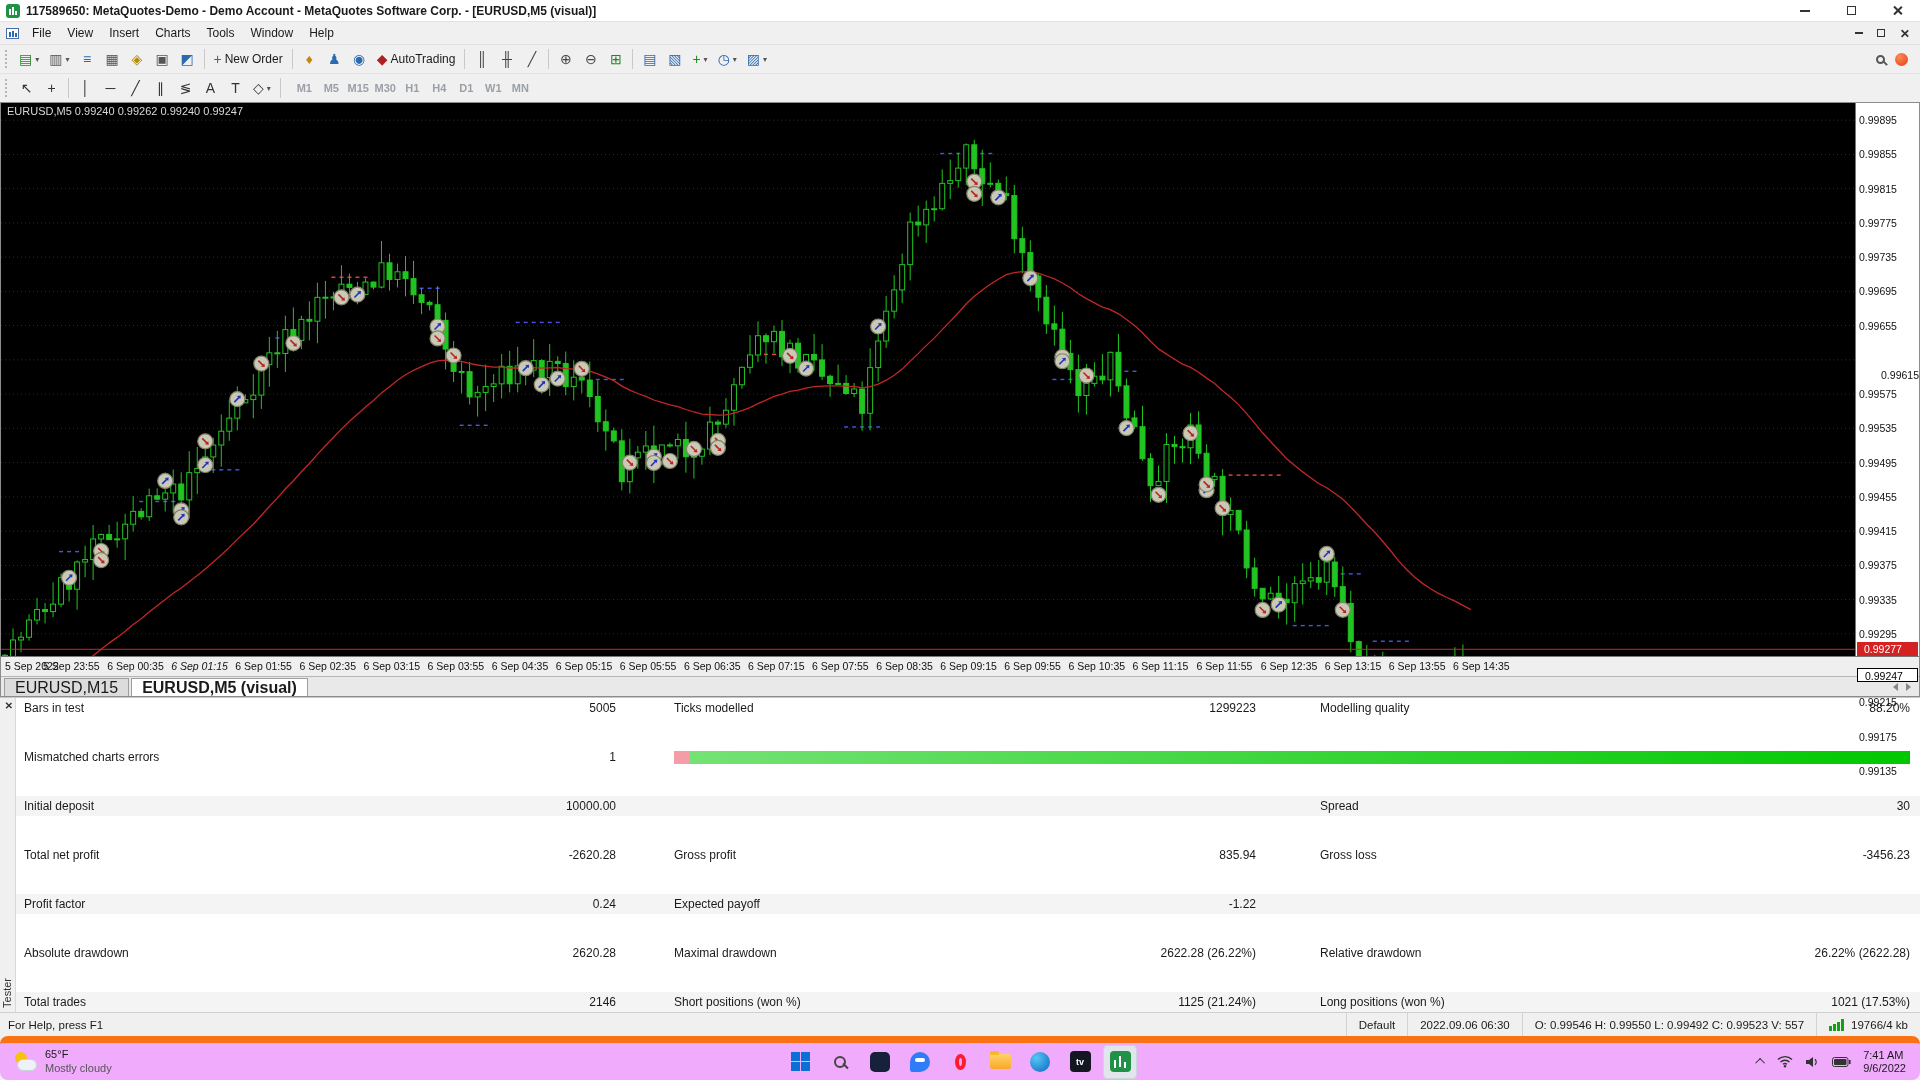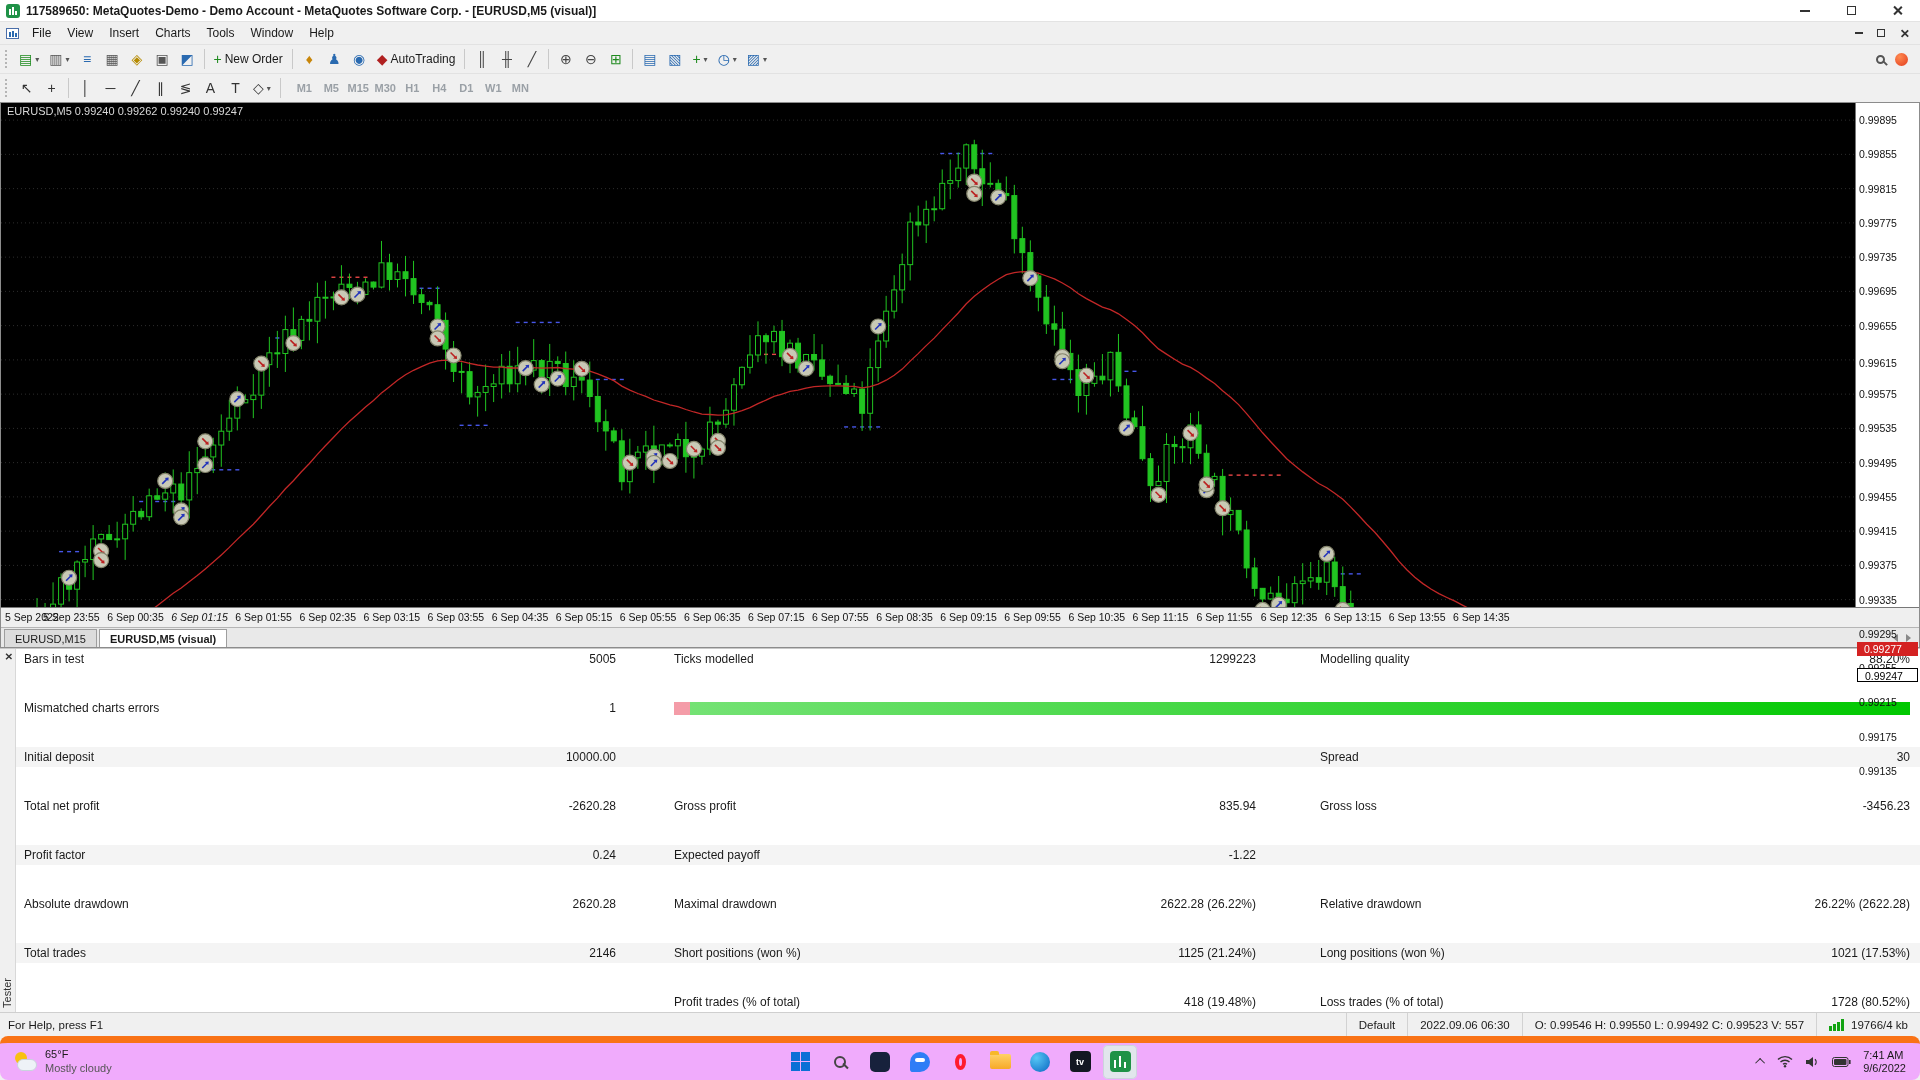--- a/index.html
+++ b/index.html
@@ -52,21 +52,21 @@
 .chart-plot { flex:1 1 auto; position:relative; background:#000; overflow:hidden; }
 .ohlc-label { position:absolute; top:2px; left:6px; color:#d8d8d8; font-size:11px; z-index:6; white-space:nowrap; }
 .price-scale { flex:0 0 64px; background:#fff; border-left:1px solid #777; position:relative; font-size:10.5px; }
 .ps-label { position:absolute; left:0; right:0; padding-left:3px; height:12px; line-height:12px; color:#111; }
 .ps-box { position:absolute; left:1px; right:1px; height:14px; line-height:14px; padding-left:7px; font-size:10.5px; z-index:3; }
 .ps-box.bid { background:#d42222; color:#fff; }
 .ps-box.close { background:#fff; border:1px solid #000; color:#000; }
 .time-axis { flex:0 0 20px; background:#efefef; border-top:1px solid #777; position:relative; font-size:10.5px; color:#111; }
 .ta-label { position:absolute; top:3px; white-space:nowrap; }
 .chart-tabs { flex:0 0 20px; background:#e9e9e9; border-top:1px solid #b5b5b5; display:flex; align-items:flex-end; padding-left:3px; }
-.chart-tab { height:18px; display:flex; align-items:center; padding:0 10px; font-size:11px; background:#dcdcdc; border:1px solid #9e9e9e; border-bottom:none; margin-right:2px; }
+.chart-tab { height:18px; display:flex; align-items:center; padding:0 10px; font-size:16px; background:#dcdcdc; border:1px solid #9e9e9e; border-bottom:none; margin-right:2px; }
 .chart-tab.active { background:#fff; font-weight:bold; }
 .tab-arrows { margin-left:auto; display:flex; gap:8px; padding-right:8px; align-items:center; height:100%; }
 .tri-left { width:0; height:0; border-top:4px solid transparent; border-bottom:4px solid transparent; border-right:5px solid #888; }
 .tri-right { width:0; height:0; border-top:4px solid transparent; border-bottom:4px solid transparent; border-left:5px solid #888; }
 
 
 .tester-panel { flex:0 0 183px; display:flex; border-top:1px solid #c8c8c8; background:#fff; }
 .tester-strip { flex:0 0 16px; background:#f0f0f0; border-right:1px solid #d8d8d8; position:relative; }
 .tester-close { position:absolute; top:2px; left:3px; }
 .tester-close .x-icon { transform:scale(0.7); }
@@ -949,21 +949,21 @@
           <line x1="0" y1="571.9750000000012" x2="1854" y2="571.9750000000012" stroke="#9a9a9a" stroke-width="1"></line>
         </svg></div>
     <div class="price-scale">
         <div class="ps-label" style="top: 11.125px;">0.99895</div>
         <div class="ps-label" style="top: 45.375px;">0.99855</div>
         <div class="ps-label" style="top: 79.625px;">0.99815</div>
         <div class="ps-label" style="top: 113.875px;">0.99775</div>
         <div class="ps-label" style="top: 148.125px;">0.99735</div>
         <div class="ps-label" style="top: 182.375px;">0.99695</div>
         <div class="ps-label" style="top: 216.625px;">0.99655</div>
-        <div class="ps-label" style="top: 254px;">0.99615</div>
+        <div class="ps-label" style="top: 266px; text-align: right;">0.99615</div>
         <div class="ps-label" style="top: 285.125px;">0.99575</div>
         <div class="ps-label" style="top: 319.375px;">0.99535</div>
         <div class="ps-label" style="top: 353.625px;">0.99495</div>
         <div class="ps-label" style="top: 387.875px;">0.99455</div>
         <div class="ps-label" style="top: 422.125px;">0.99415</div>
         <div class="ps-label" style="top: 456.375px;">0.99375</div>
         <div class="ps-label" style="top: 490.625px;">0.99335</div>
         <div class="ps-label" style="top: 524.875px;">0.99295</div>
         <div class="ps-label" style="top: 559.125px;">0.99255</div>
         <div class="ps-label" style="top: 593.375px;">0.99215</div>
@@ -1067,28 +1067,20 @@
           <div class="rc c6">26.22% (2622.28)</div>
         </div>
         <div class="report-row alt">
           <div class="rc c1">Total trades</div>
           <div class="rc c2">2146</div>
           <div class="rc c3">Short positions (won %)</div>
           <div class="rc c4">1125 (21.24%)</div>
           <div class="rc c5">Long positions (won %)</div>
           <div class="rc c6">1021 (17.53%)</div>
         </div>
-        <div class="report-row">
-          <div class="rc c1"></div>
-          <div class="rc c2"></div>
-          <div class="rc c3">Profit trades (% of total)</div>
-          <div class="rc c4">418 (19.48%)</div>
-          <div class="rc c5">Loss trades (% of total)</div>
-          <div class="rc c6">1728 (80.52%)</div>
-        </div>
       </div>
   </div>
 </div>
 
 <div class="status-bar">
   <div class="sb-left">For Help, press F1</div>
   <div class="sb-right">
     <div class="sb-cell">Default</div>
     <div class="sb-cell">2022.09.06 06:30</div>
     <div class="sb-cell">O: 0.99546  H: 0.99550  L: 0.99492  C: 0.99523  V: 557</div>

